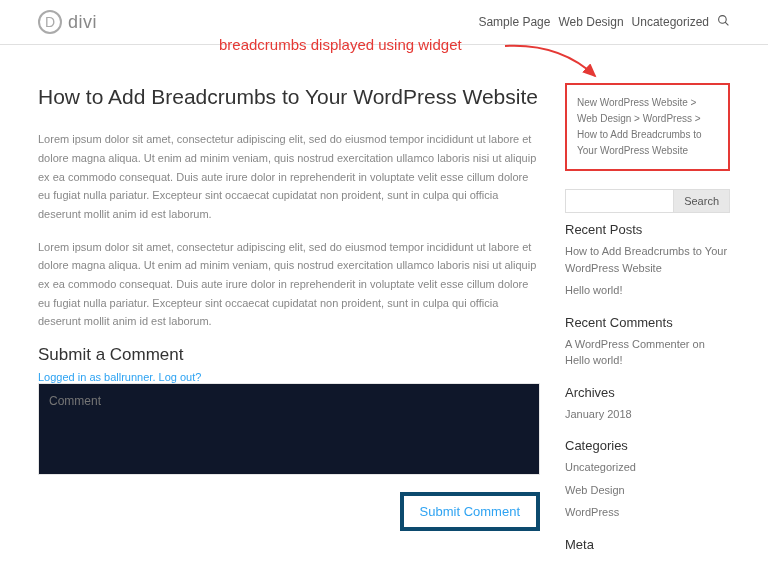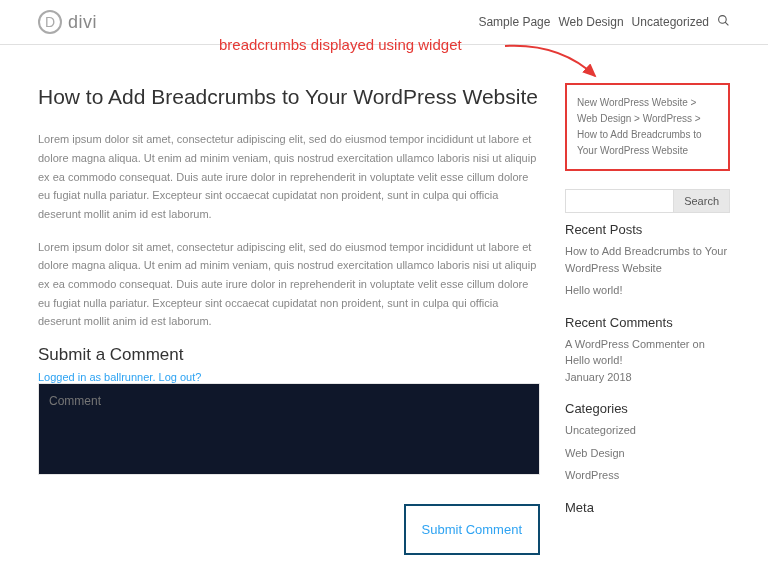--- a/index.html
+++ b/index.html
@@ -94,28 +94,27 @@
       background: #0f172a;
       border: 1px solid #e6e6e6;
       padding: 10px;
       font-size: 12px;
       color: #999;
       resize: none;
       font-family: inherit;
     }
     .submit-row { display: flex; justify-content: flex-end; margin-top: 14px; }
     .submit-btn {
-      border: 2px solid #0c4a6e;
+      border: 4px solid #0c4a6e;
       background: #fff;
       color: #2ea3f2;
-      padding: 16px 16px;
+      padding: 8px 16px;
       font-size: 13px;
       cursor: pointer;
       font-weight: 500;
-      margin-top: 12px;
     }
     
     .crumb-widget {
       border: 2px solid #e53935;
       padding: 10px 10px;
       font-size: 10px;
       color: #777;
       line-height: 1.6;
       margin-bottom: 18px;
     }
@@ -147,21 +146,21 @@
       list-style: none;
       margin-bottom: 16px;
     }
     .widget-list li {
       font-size: 11px;
       color: #777;
       line-height: 1.5;
       margin-bottom: 6px;
       cursor: pointer;
     }
-    .widget-comment { font-size: 11px; color: #777; line-height: 1.5; }
+    .widget-comment { font-size: 11px; color: #777; line-height: 1.5; margin-bottom: 16px; }
   </style>
 </head>
 <body>
 
 <div class="header">
   <div class="logo">
     <span class="logo-icon">D</span>
     <span class="logo-text">divi</span>
   </div>
   <div class="nav">
@@ -216,20 +215,21 @@
 
     <div class="widget-title">Recent Posts</div>
     <ul class="widget-list">
       <li>How to Add Breadcrumbs to Your WordPress Website</li>
       <li>Hello world!</li>
     </ul>
 
     <div class="widget-title">Recent Comments</div>
     <div class="widget-comment">A WordPress Commenter on Hello world!</div>
 
+    <div class="widget-title">Archives</div>
     <ul class="widget-list">
       <li>January 2018</li>
     </ul>
 
     <div class="widget-title">Categories</div>
     <ul class="widget-list">
       <li>Uncategorized</li>
       <li>Web Design</li>
       <li>WordPress</li>
     </ul>

